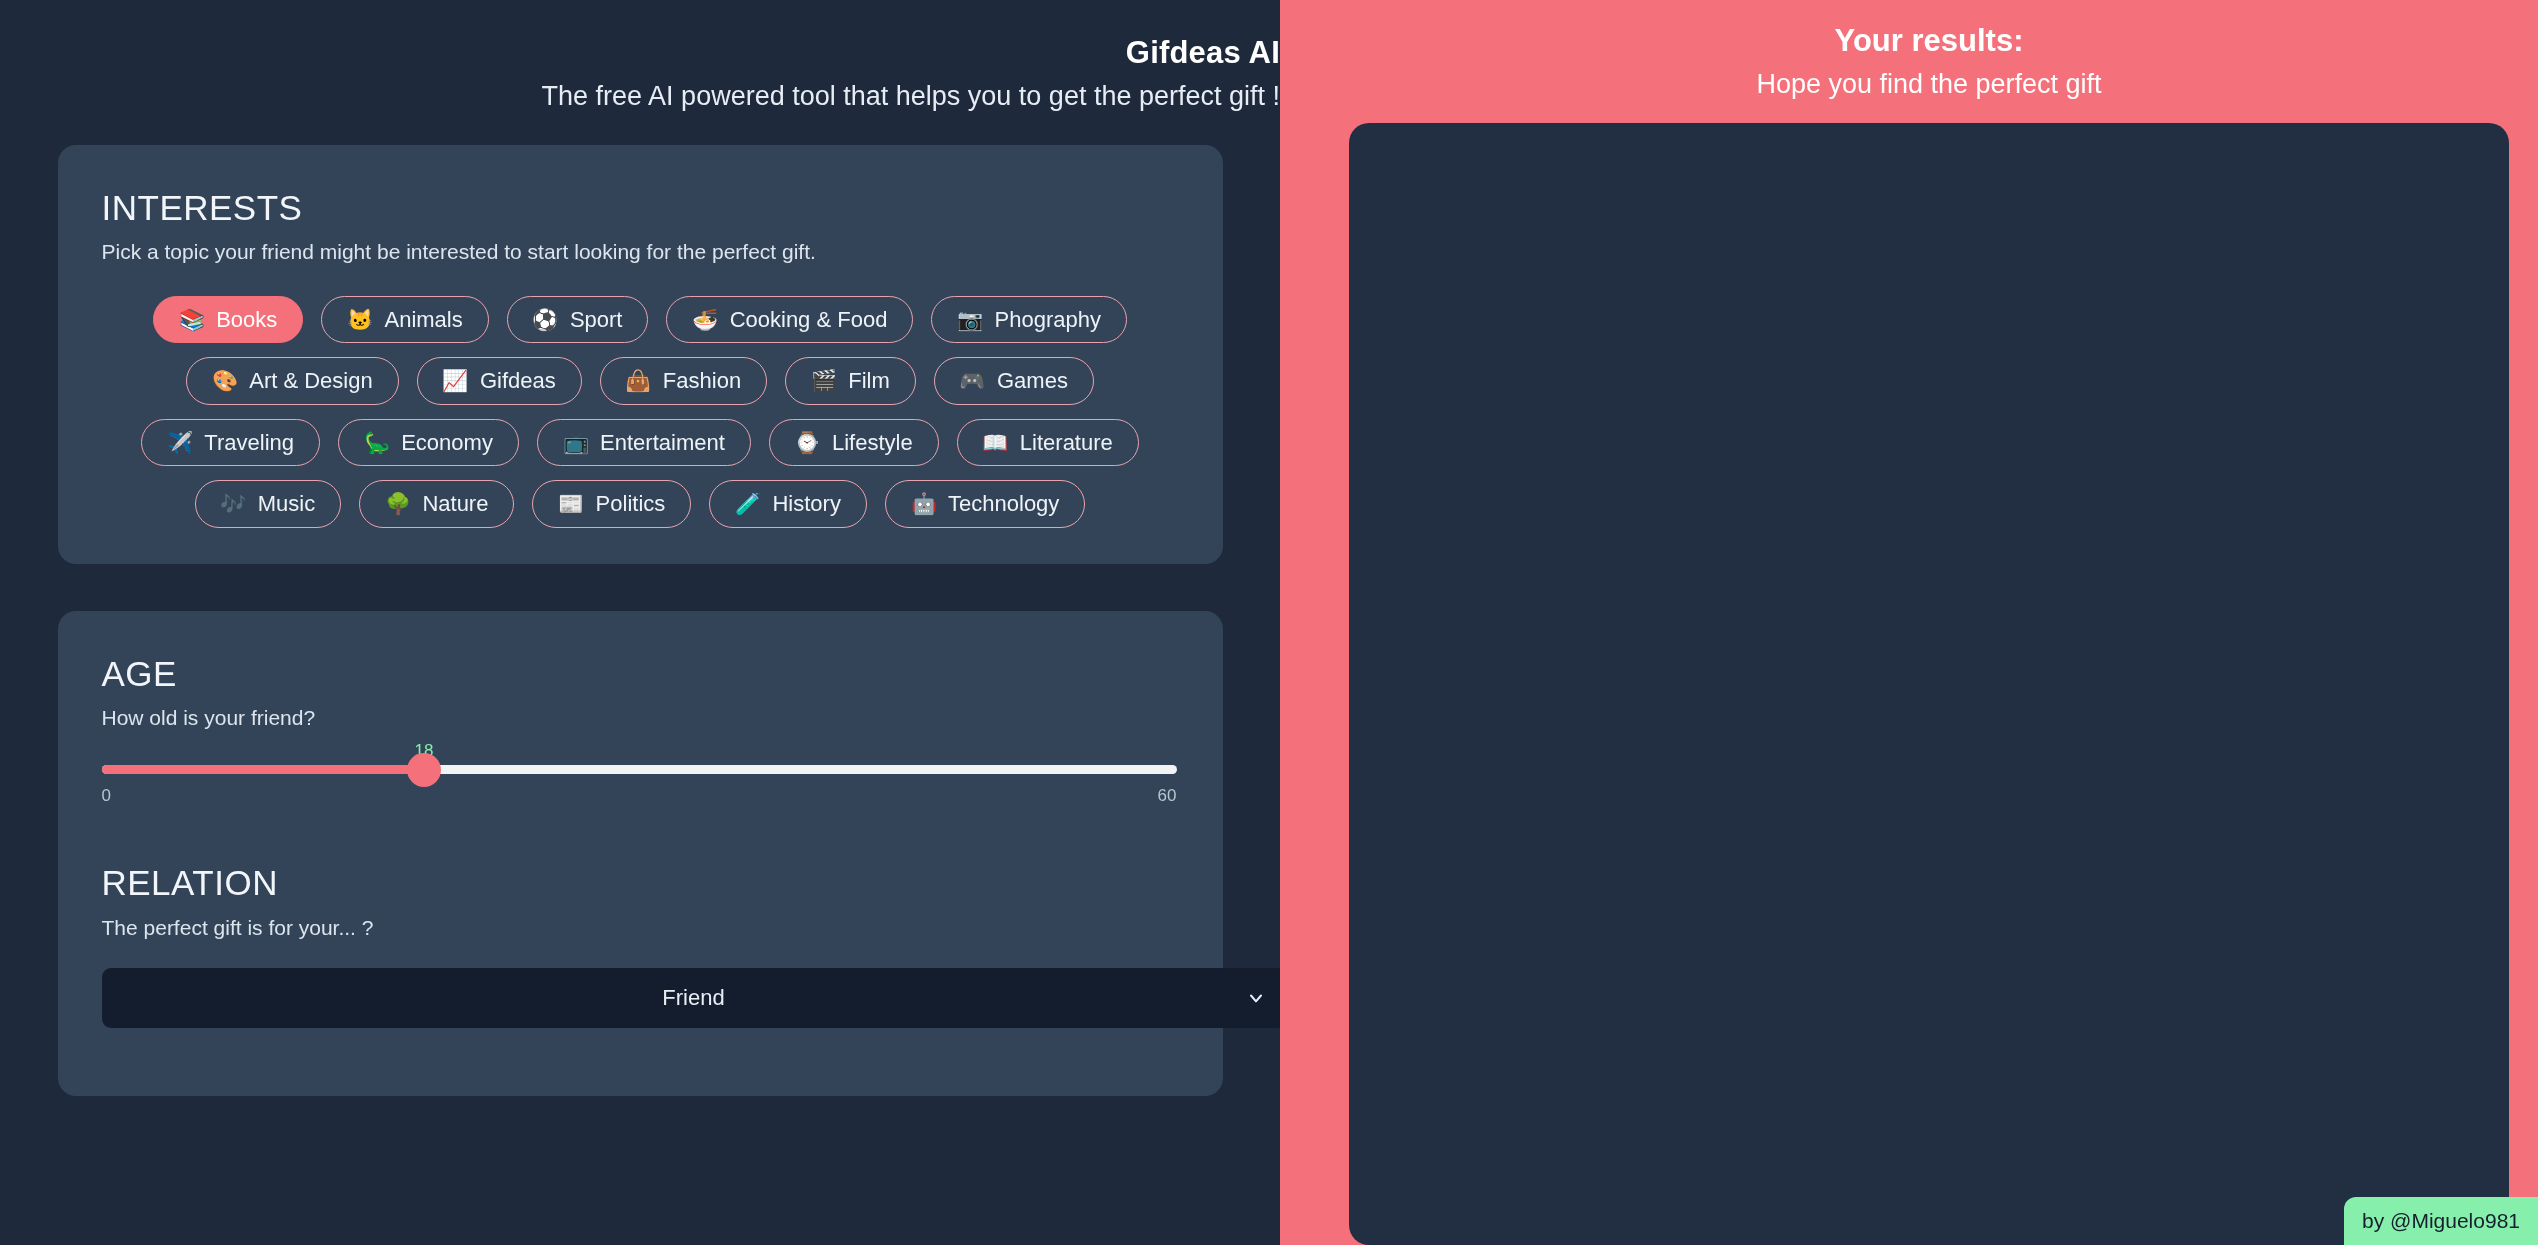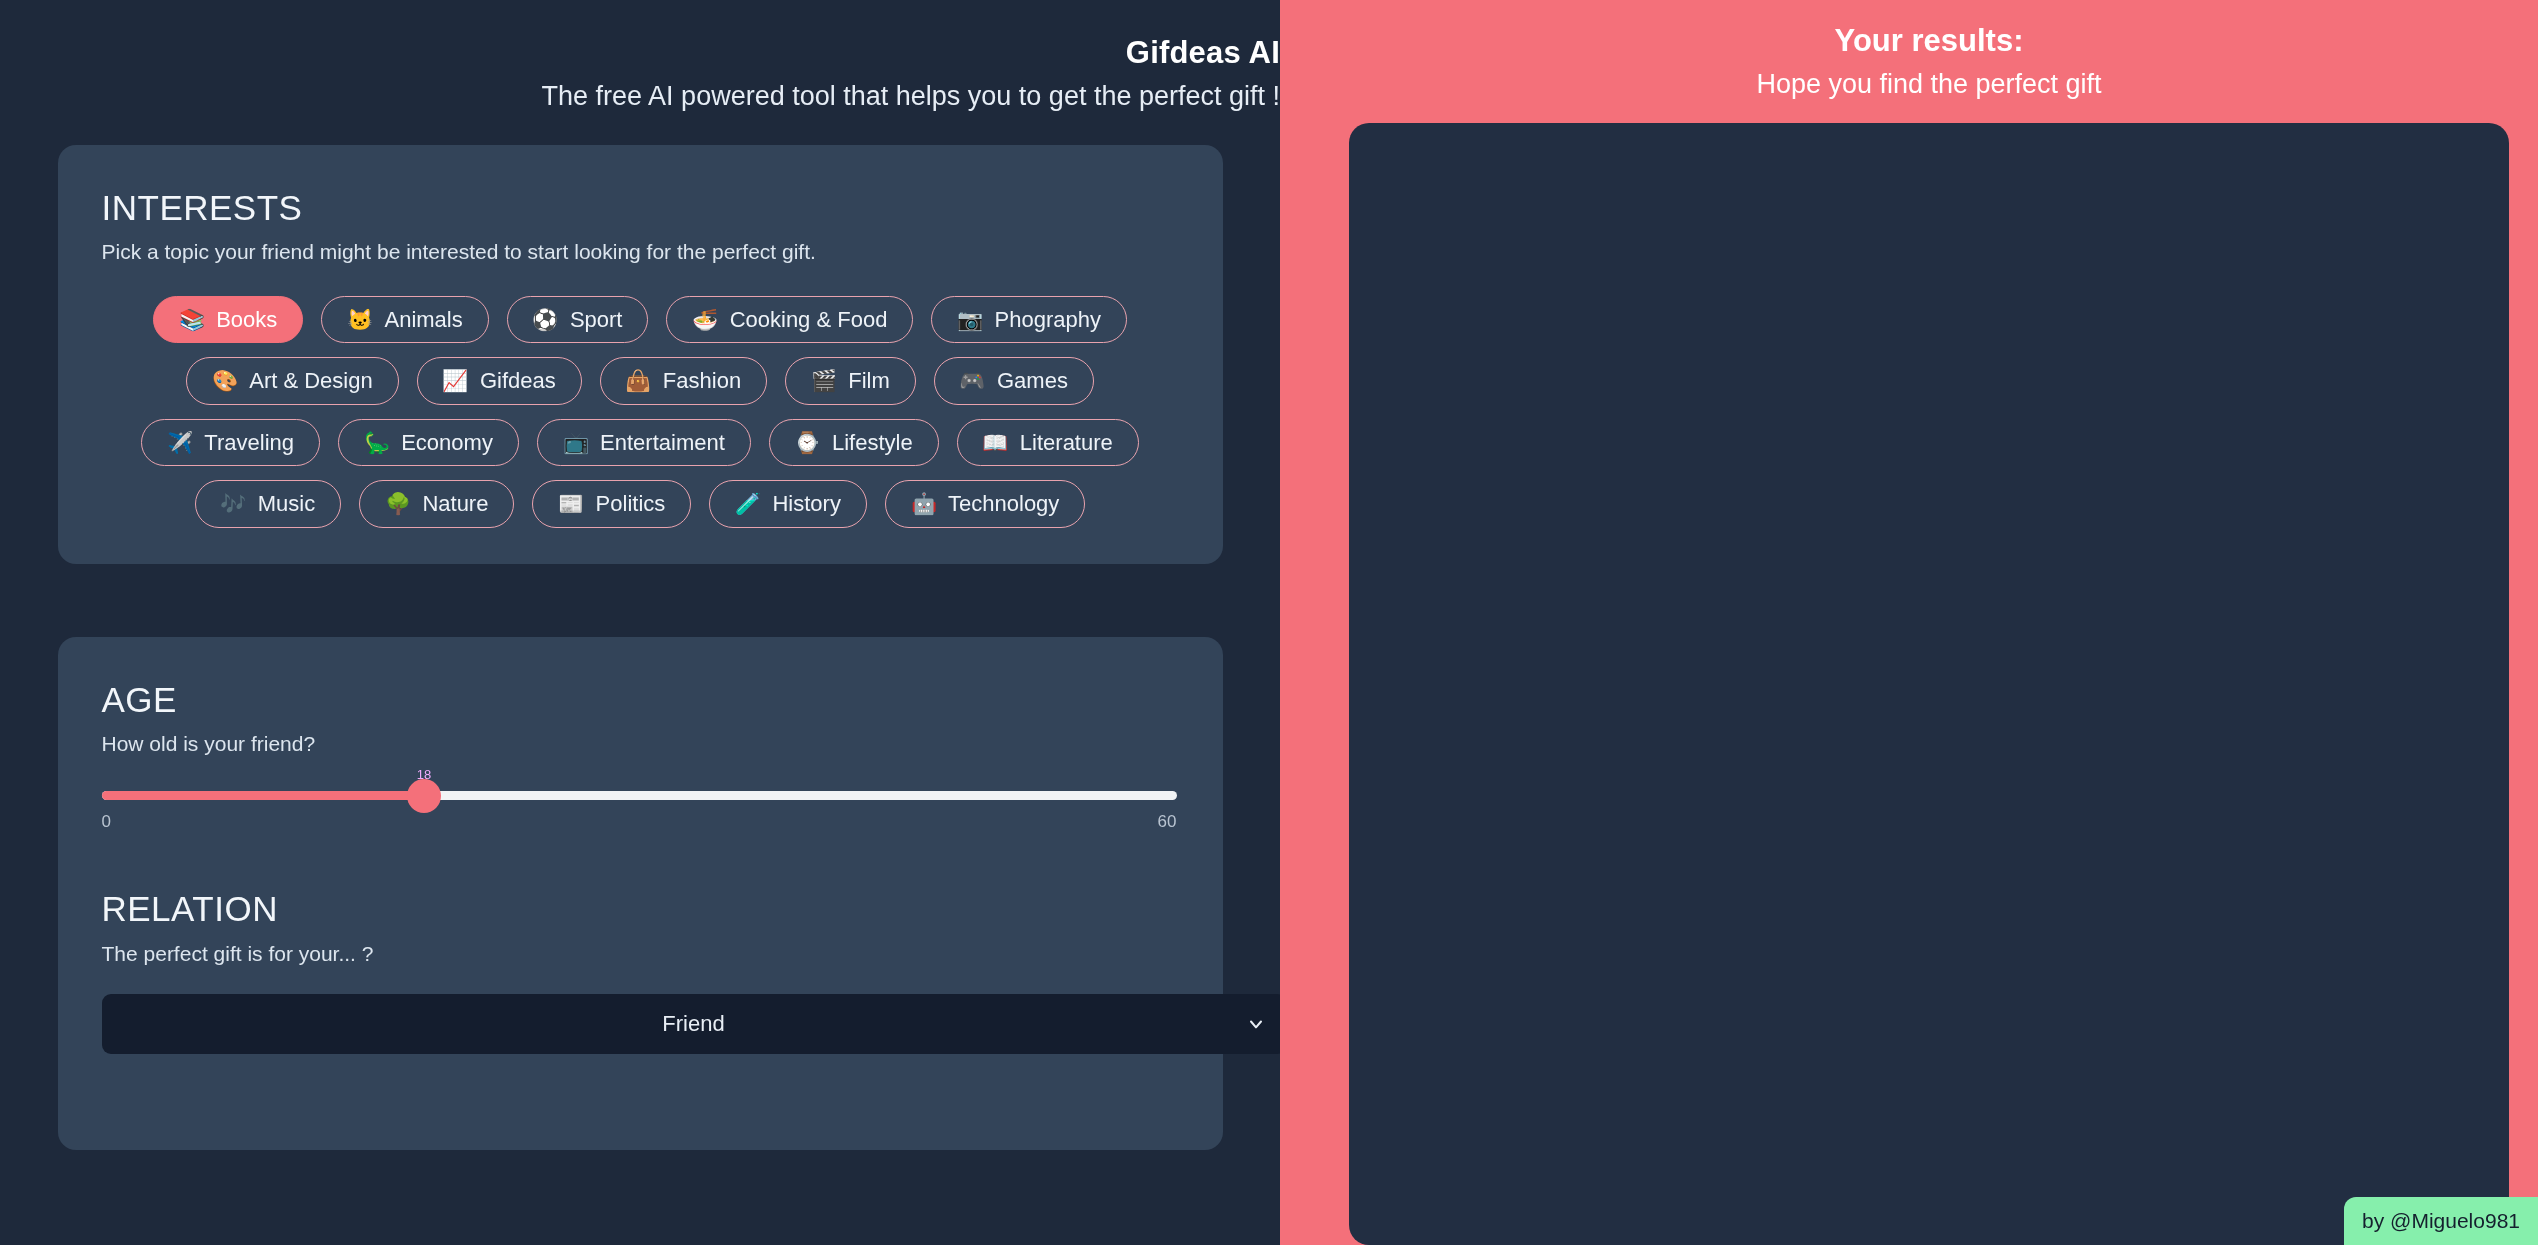--- a/index.html
+++ b/index.html
@@ -56,21 +56,21 @@
 
   .card {
     background: #334459;
     border-radius: 18px;
     margin: 0 auto;
     width: 1165px;
     padding: 44px 44px 36px 44px;
   }
 
   .card.interests { margin-top: 31px; }
-  .card.details   { margin-top: 73px; padding-bottom: 96px; }
+  .card.details   { margin-top: 47px; padding-bottom: 68px; }
 
   .section-title {
     font-size: 35px;
     font-weight: 400;
     color: #f2f6fa;
     letter-spacing: 0.5px;
     line-height: 1.1;
   }
 
   .section-sub {
@@ -123,22 +123,22 @@
   
   .slider-wrap {
     margin-top: 34px;
     position: relative;
     width: 1075px;
   }
 
   .slider-value {
     position: absolute;
     top: -24px;
-    font-size: 13px;
-    color: #f0abfc;
+    font-size: 17px;
+    color: #86efac;
     transform: translateX(-50%);
     left: 30%;
   }
 
   .track {
     position: relative;
     height: 9px;
     border-radius: 6px;
     background: #f1f3f5;
     width: 100%;

